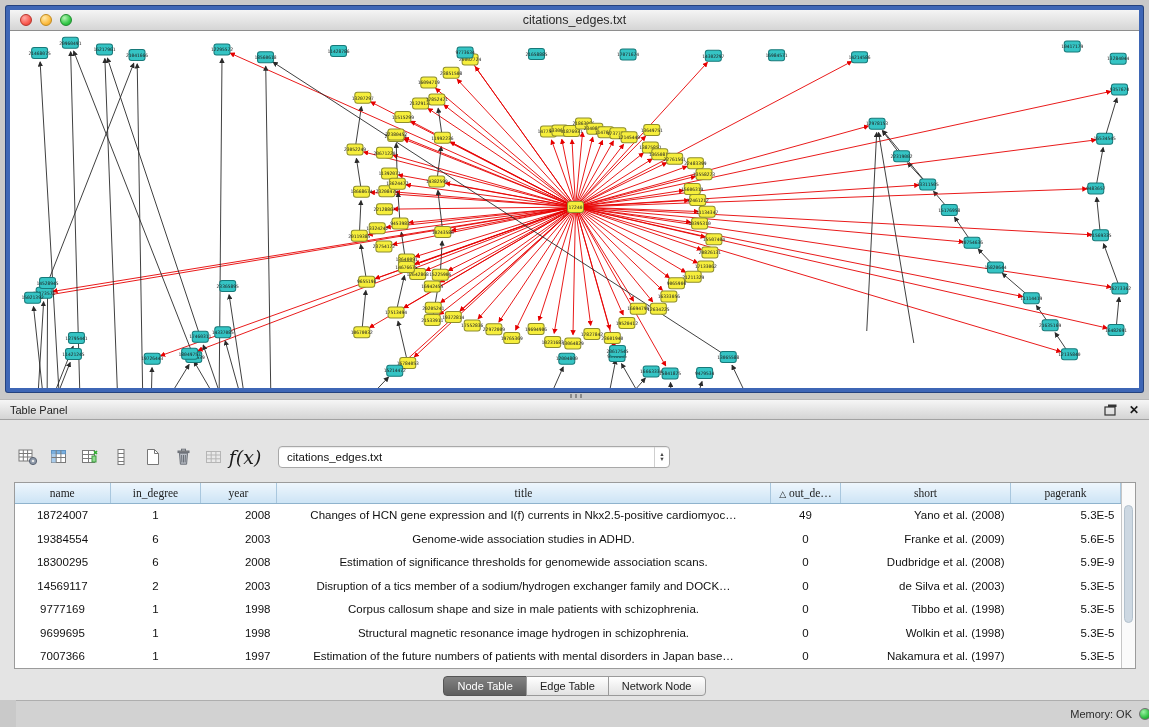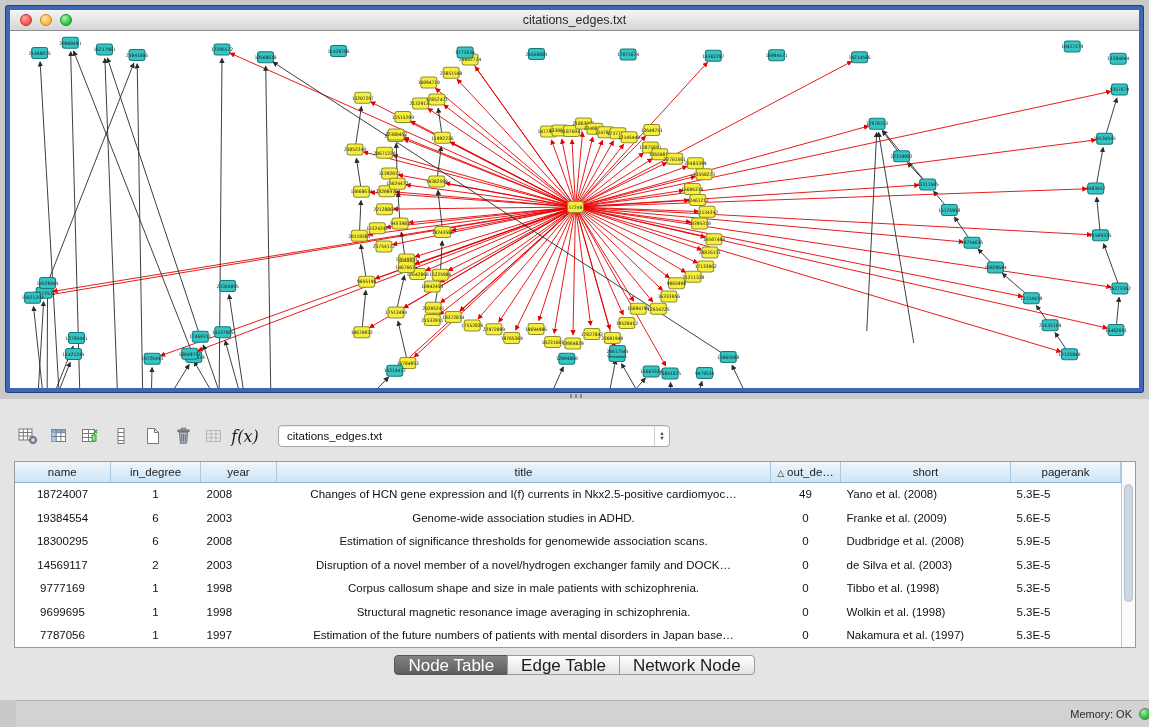--- a/index.html
+++ b/index.html
@@ -47,21 +47,21 @@
   .ph-icons{ margin-left:auto; display:flex; align-items:center; gap:12px; }
   .ph-icons .float{ width:13px; height:12px; display:inline-flex; }
   .ph-icons .closex{ font-size:12px; font-weight:bold; color:#1a1a1a; cursor:default; line-height:12px; }
 
   .panel-body{ height:280px; padding-top:24px; position:relative; }
 
   
   .toolbar{ display:flex; align-items:center; gap:3px; margin-left:14px; height:26px; }
   .tb{ width:28px; height:26px; border:none; background:transparent; display:inline-flex; align-items:center; justify-content:center; padding:0; }
   .tb svg{ display:block; }
-  .fx{ font-family:"DejaVu Serif", serif; font-style:italic; font-size:16px; color:#1a1a1a; }
+  .fx{ font-family:"DejaVu Serif", serif; font-style:italic; font-size:19px; color:#1a1a1a; }
   .combo{
     margin-left:16px; width:392px; height:22px; background:#fff;
     border:1px solid #a8a8a8; border-radius:4px; display:flex; align-items:center;
     font-size:11.5px; color:#111; padding-left:8px; box-shadow:inset 0 1px 1px rgba(0,0,0,.08);
   }
   .combo-arrows{
     margin-left:auto; width:15px; height:100%; border-left:1px solid #cfcfcf;
     display:flex; flex-direction:column; align-items:center; justify-content:center;
     font-size:5.5px; line-height:5px; color:#444; font-style:normal;
   }
@@ -70,33 +70,33 @@
   
   .table-wrap{
     margin:12px auto 0; width:1122px; height:187px; background:#fff;
     border:1px solid #9b9b9b; display:flex; overflow:hidden;
   }
   table{ width:1106px; table-layout:fixed; border-collapse:collapse; font-size:11.5px; color:#111; }
   th{
     height:20px; font-weight:normal; font-size:11.5px; text-align:center;
     background:linear-gradient(#eef6fd,#cde4f5);
     border-right:1px solid #a9c7de; border-bottom:1px solid #8fb3cd;
-    overflow:hidden; white-space:nowrap; padding:0 4px; color:#1c1c1c;
+    overflow:hidden; white-space:nowrap; padding:0 4px; color:#1c1c1c;font-family:Liberation Serif, serif;
   }
   th .sort{ font-size:9px; margin-right:3px; }
   td{ height:16px; padding:0 6px; white-space:nowrap; overflow:hidden; line-height:16px; }
-  td.al-l{ text-align:center; } td.al-c{ text-align:left; }
+  td.al-l{ text-align:center; } td.al-c{ text-align:right; }
   .vscroll{ flex:1; background:#fafafa; border-left:1px solid #c6c6c6; position:relative; }
   .vscroll .thumb{ position:absolute; top:22px; left:2px; right:2px; height:118px; background:#cdd8e2; border:1px solid #b3c1cd; border-radius:6px; }
 
   
   .tabs-row{ margin-top:7px; display:flex; justify-content:center; }
   .seg{ display:flex; }
   .seg-btn{
-    height:20px; padding:0 13px; font-size:17px; border:1px solid #9a9a9a; margin-left:-1px;
+    height:20px; padding:0 13px; font-size:11px; border:1px solid #9a9a9a; margin-left:-1px;
     background:linear-gradient(#ffffff,#e2e2e2); color:#1c1c1c; cursor:default;
     font-family:"Liberation Sans", sans-serif;
   }
   .seg-btn:first-child{ border-radius:4px 0 0 4px; margin-left:0; }
   .seg-btn:last-child{ border-radius:0 4px 4px 0; }
   .seg-btn.active{ background:linear-gradient(#828282,#5e5e5e); color:#fff; border-color:#555; }
 
   
   .statusbar{
     position:absolute; bottom:0; left:16px; width:100%; height:27px;
@@ -772,20 +772,32 @@
           </g>
         </svg>
     </div>
   </div>
 
   <div class="splitter">
       <span class="grip"></span>
     </div>
 
   <div class="table-panel">
+    <div class="panel-header">
+      <span>Table Panel</span>
+      <span class="ph-icons">
+        <span class="float">
+          <svg width="13" height="12" viewBox="0 0 13 12">
+            <rect x="1" y="3" width="10" height="8" fill="none" stroke="#333" stroke-width="1.2"></rect>
+            <rect x="4" y="0.5" width="8.5" height="2.5" fill="#333"></rect>
+          </svg>
+        </span>
+        <span class="closex">✕</span>
+      </span>
+    </div>
 
     <div class="panel-body">
 
       <div class="toolbar">
         <button class="tb">
           <svg width="20" height="18" viewBox="0 0 20 18">
             <rect x="1" y="2" width="13" height="11" fill="#fff" stroke="#7a7a7a"></rect>
             <line x1="1" y1="5.5" x2="14" y2="5.5" stroke="#7a7a7a"></line>
             <line x1="1" y1="9" x2="14" y2="9" stroke="#7a7a7a"></line>
             <line x1="5.3" y1="2" x2="5.3" y2="13" stroke="#7a7a7a"></line>
@@ -901,51 +913,51 @@
                 <td class="al-c">Franke et al. (2009)</td>
                 <td class="al-c">5.6E-5</td>
               </tr>
               <tr>
                 <td class="al-l">18300295</td>
                 <td class="al-l">6</td>
                 <td class="al-c">2008</td>
                 <td class="al-l">Estimation of significance thresholds for genomewide association scans.</td>
                 <td class="al-l">0</td>
                 <td class="al-c">Dudbridge et al. (2008)</td>
-                <td class="al-c">5.9E-5</td>
+                <td class="al-c">5.9E-9</td>
               </tr>
               <tr>
                 <td class="al-l">14569117</td>
                 <td class="al-l">2</td>
                 <td class="al-c">2003</td>
-                <td class="al-l">Disruption of a novel member of a novel/hydrogen exchanger family and DOCK…</td>
+                <td class="al-l">Disruption of a tics member of a sodium/hydrogen exchanger family and DOCK…</td>
                 <td class="al-l">0</td>
                 <td class="al-c">de Silva et al. (2003)</td>
                 <td class="al-c">5.3E-5</td>
               </tr>
               <tr>
                 <td class="al-l">9777169</td>
                 <td class="al-l">1</td>
                 <td class="al-c">1998</td>
                 <td class="al-l">Corpus callosum shape and size in male patients with schizophrenia.</td>
                 <td class="al-l">0</td>
                 <td class="al-c">Tibbo et al. (1998)</td>
                 <td class="al-c">5.3E-5</td>
               </tr>
               <tr>
                 <td class="al-l">9699695</td>
                 <td class="al-l">1</td>
                 <td class="al-c">1998</td>
-                <td class="al-l">Structural magnetic resonance image averaging in schizophrenia.</td>
+                <td class="al-l">Structural magnetic resonance image hydrogen in schizophrenia.</td>
                 <td class="al-l">0</td>
                 <td class="al-c">Wolkin et al. (1998)</td>
                 <td class="al-c">5.3E-5</td>
               </tr>
               <tr>
-                <td class="al-l">7787056</td>
+                <td class="al-l">7007366</td>
                 <td class="al-l">1</td>
                 <td class="al-c">1997</td>
                 <td class="al-l">Estimation of the future numbers of patients with mental disorders in Japan base…</td>
                 <td class="al-l">0</td>
                 <td class="al-c">Nakamura et al. (1997)</td>
                 <td class="al-c">5.3E-5</td>
               </tr>
             </tbody>
         </table>
         <div class="vscroll">

